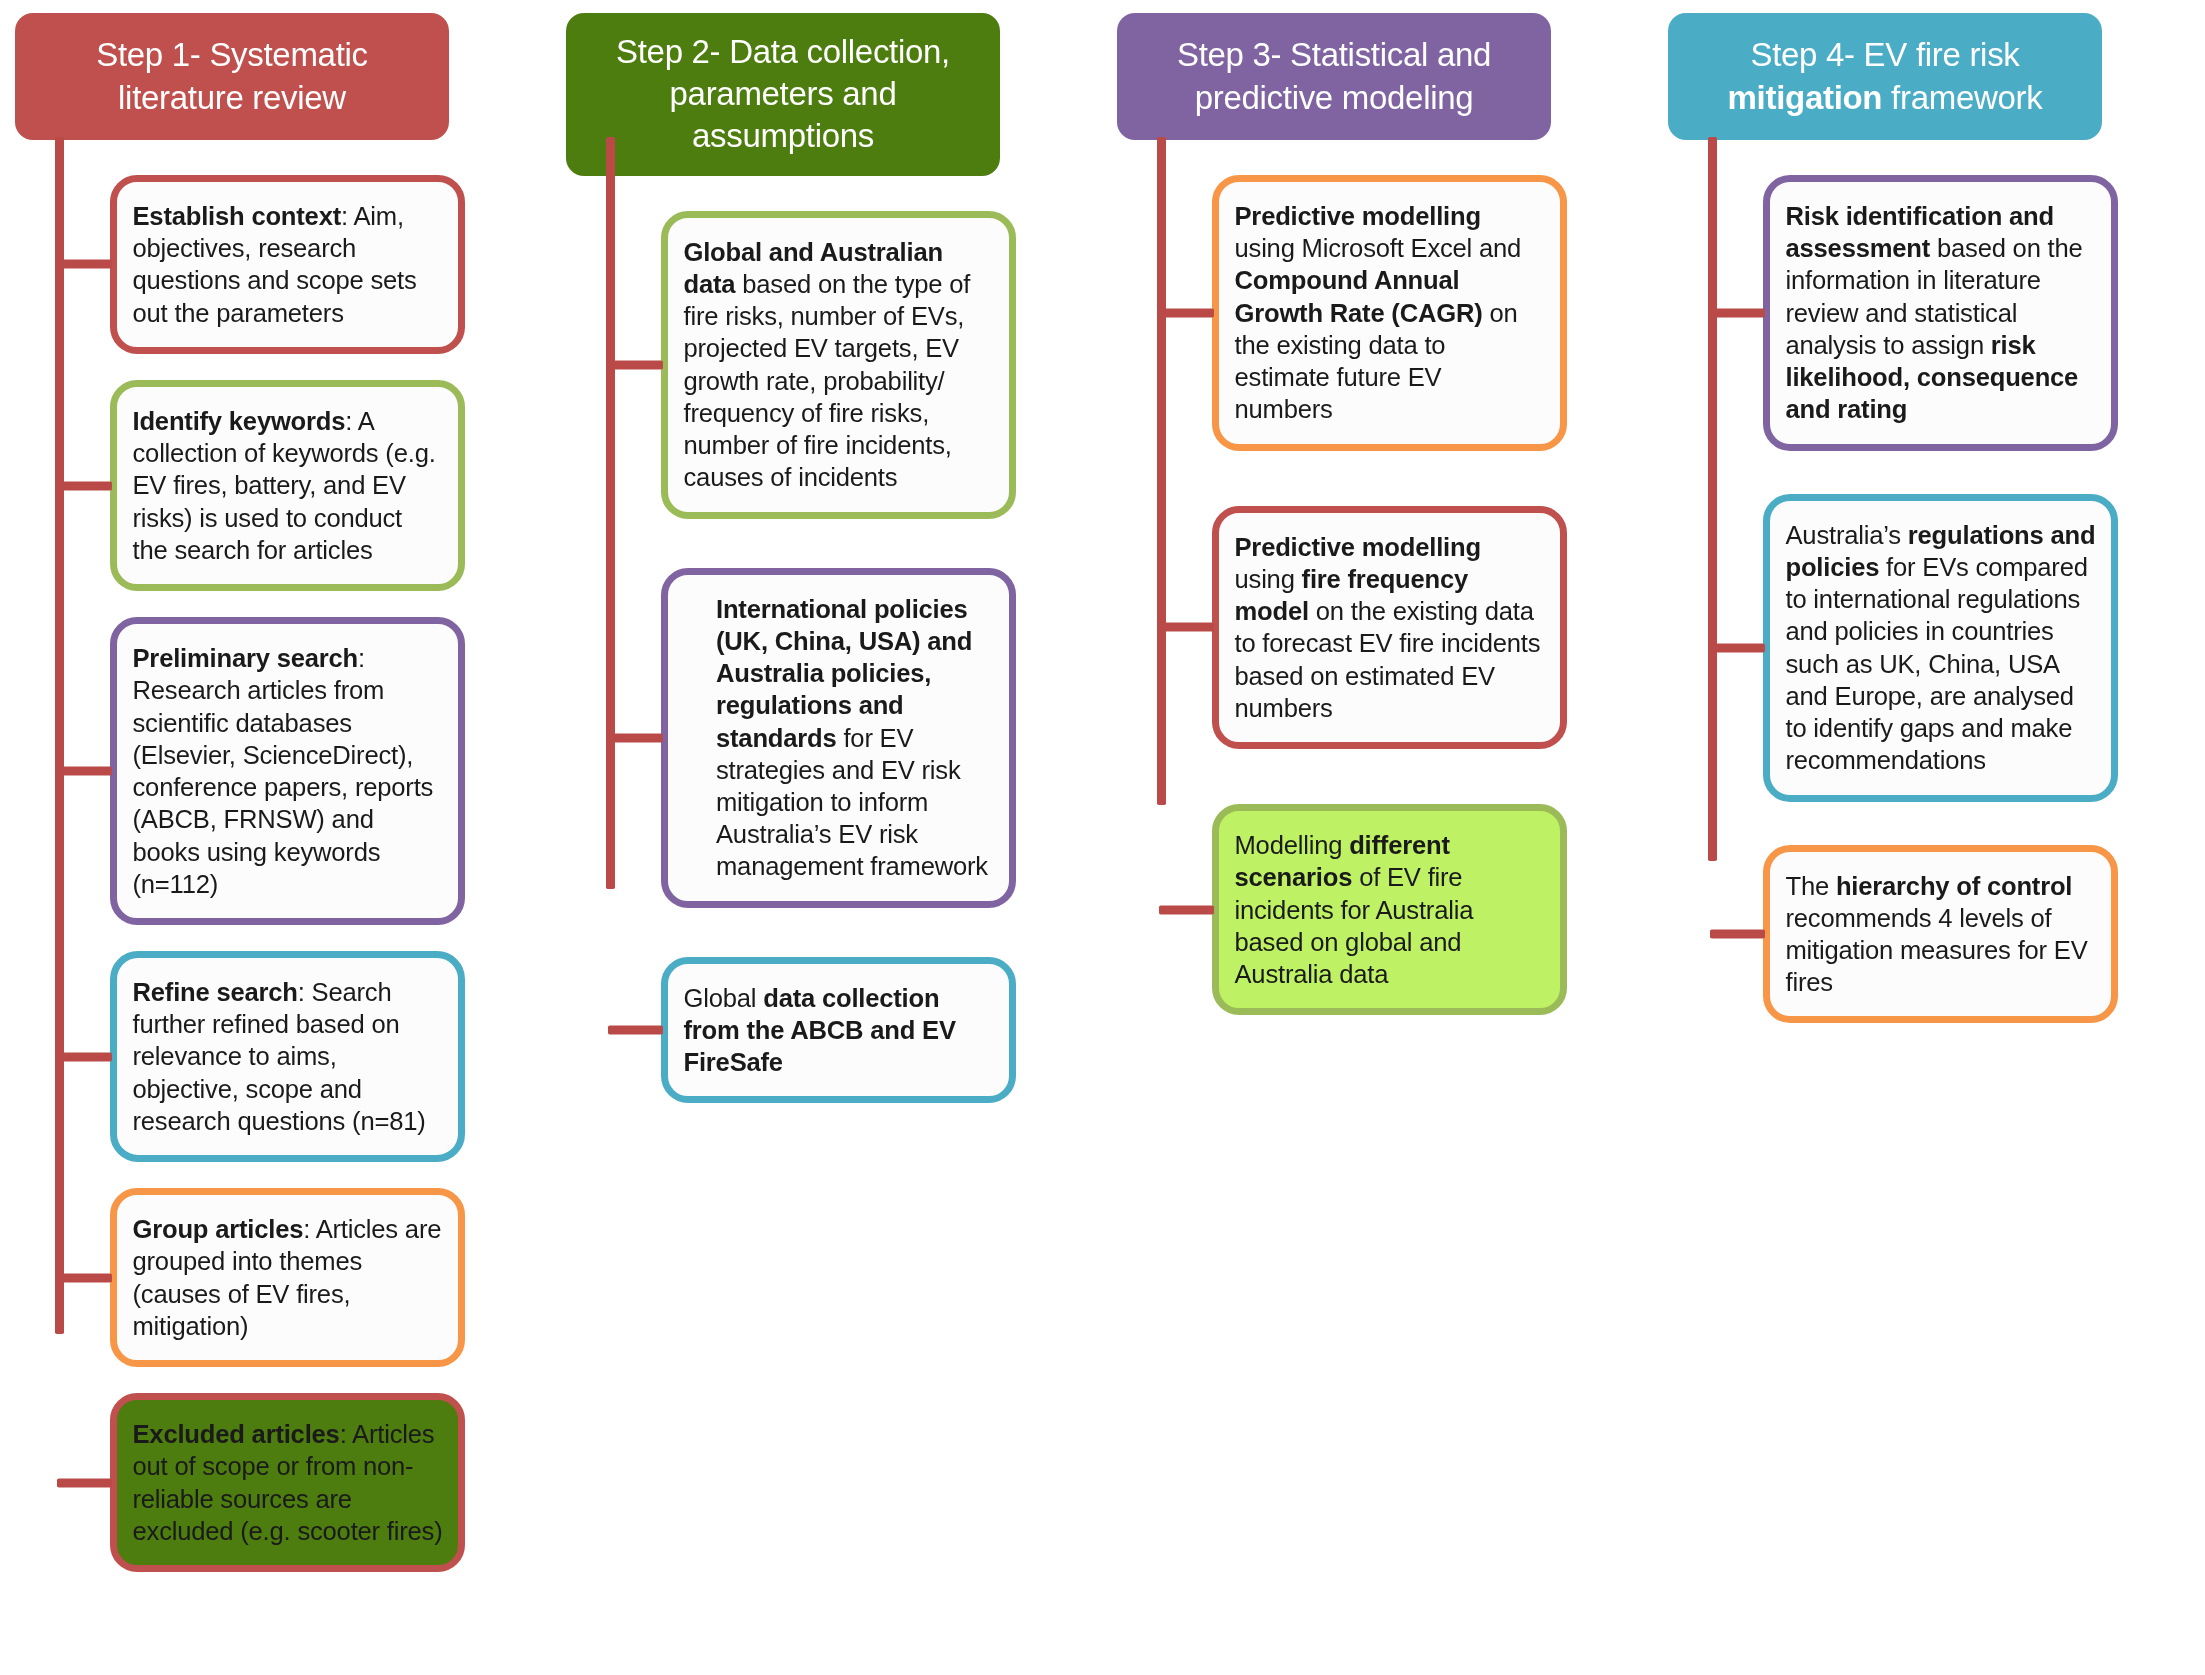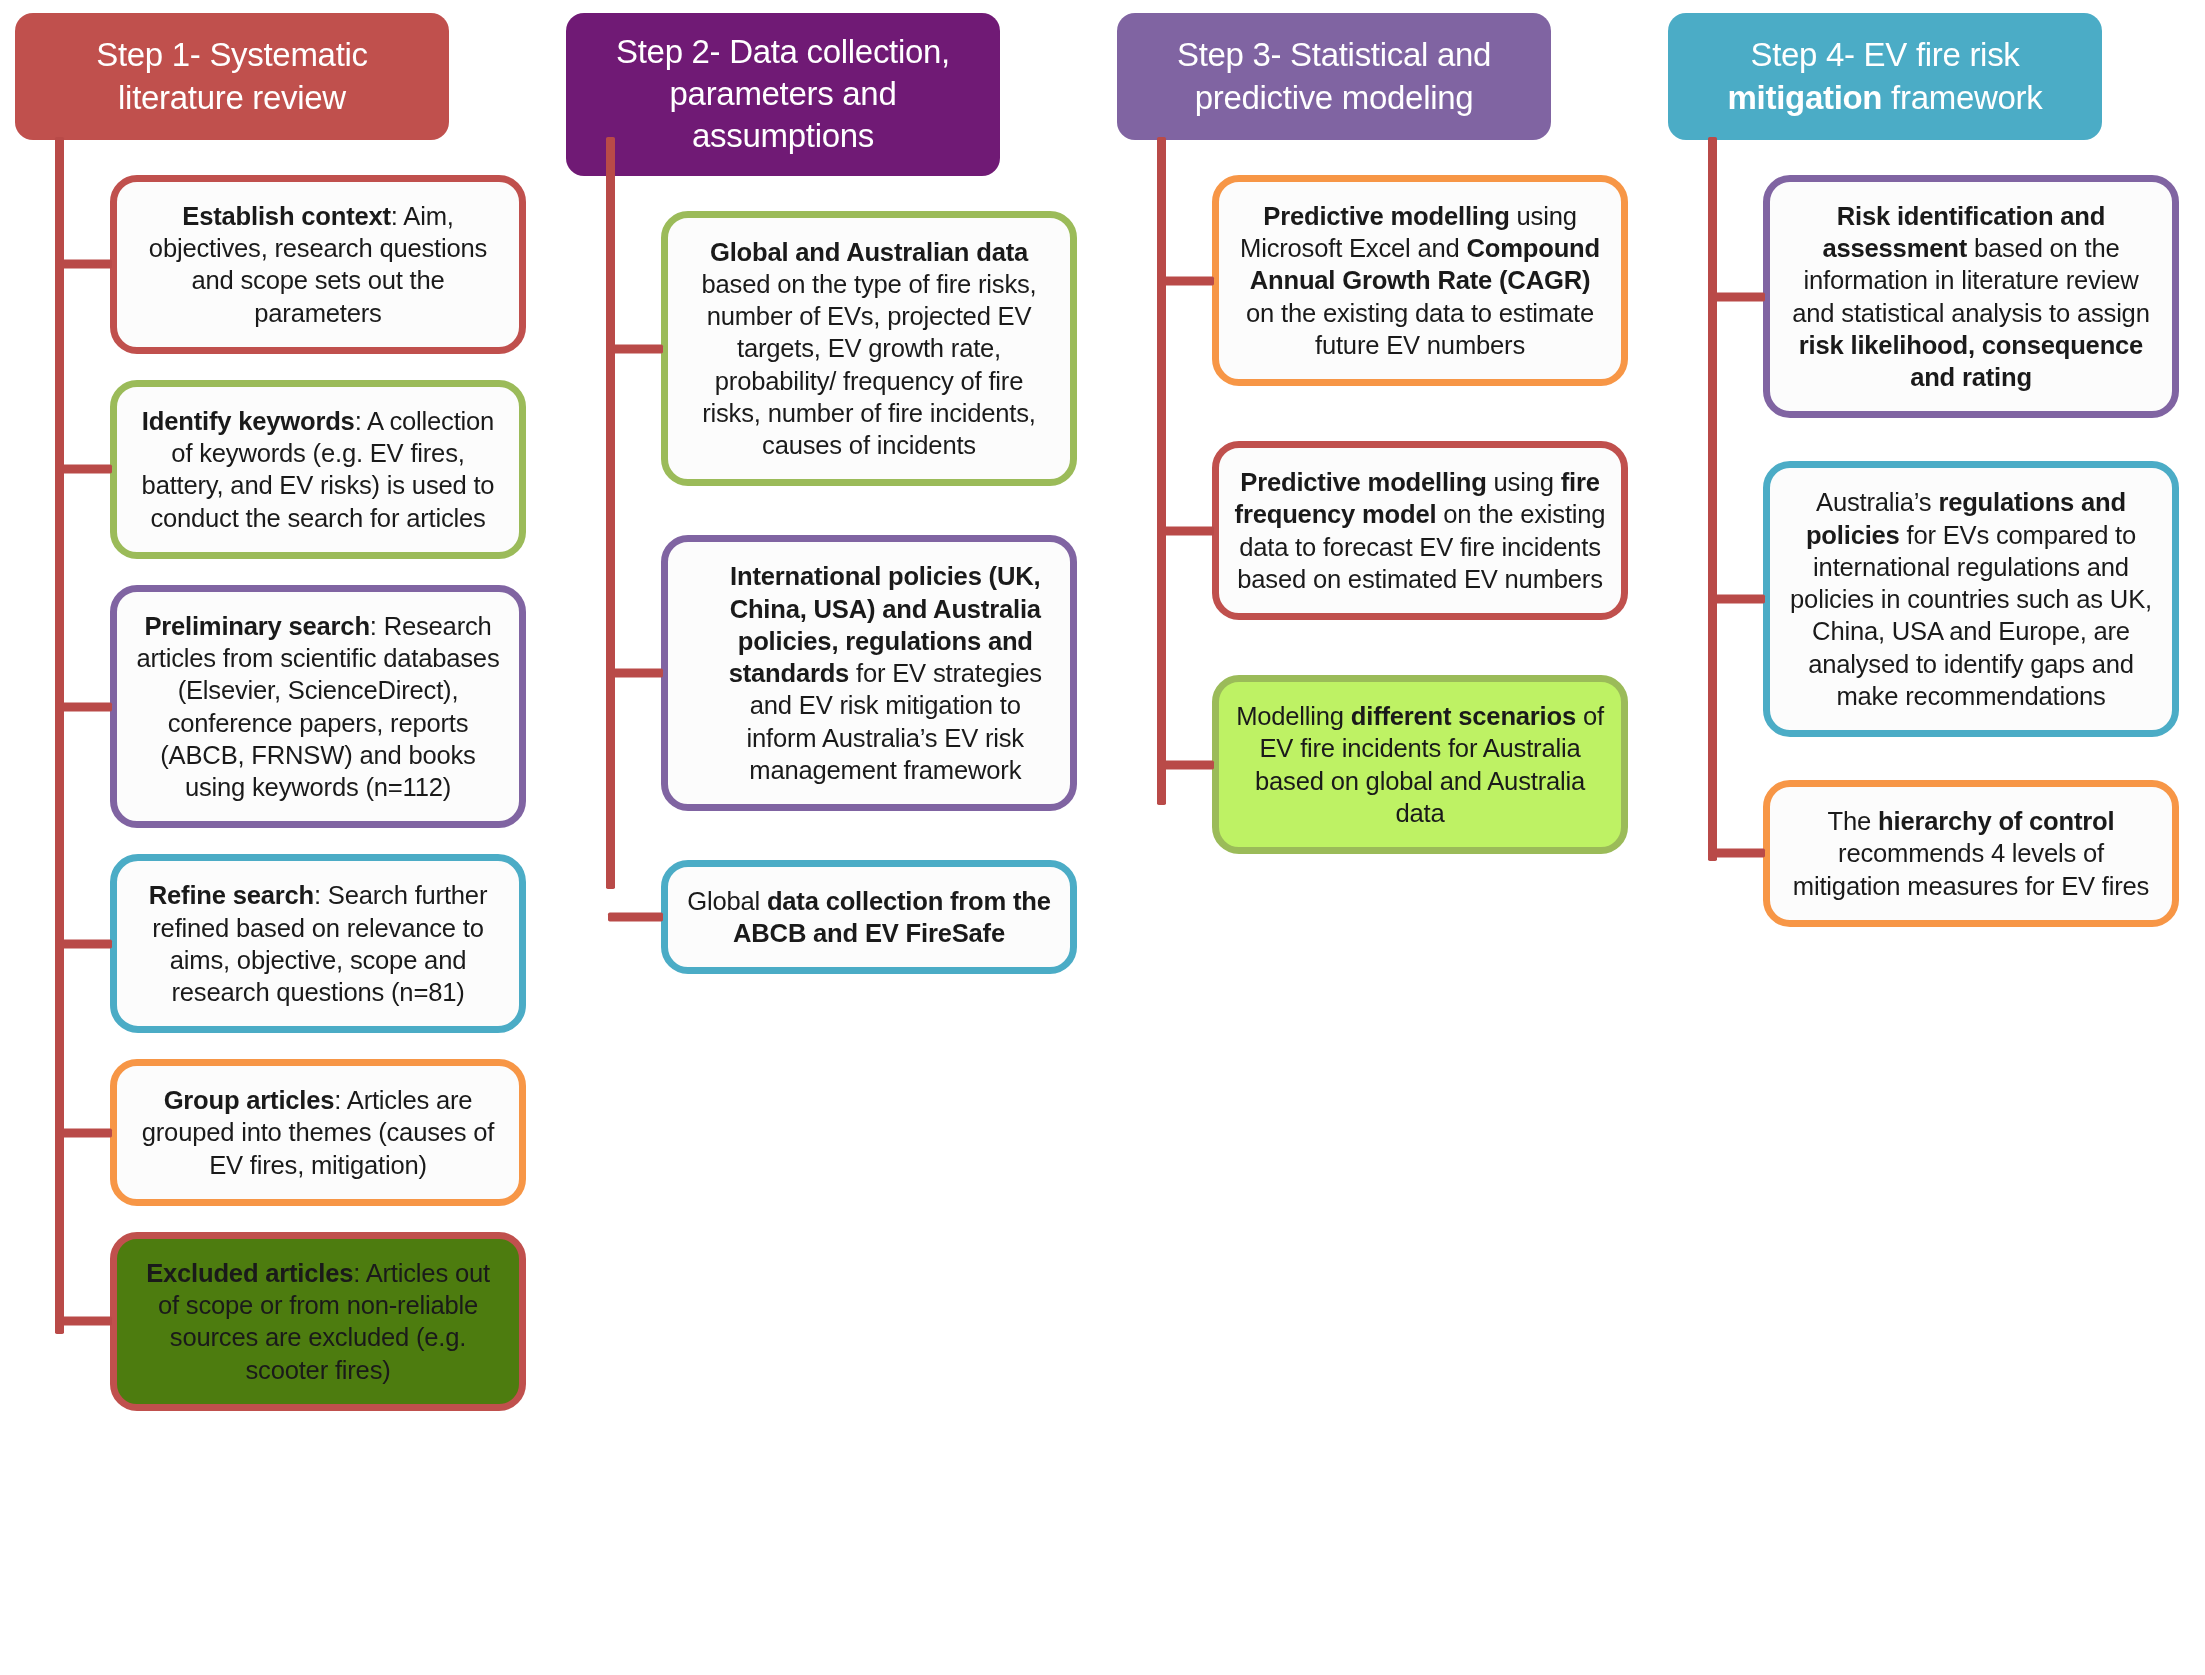--- a/index.html
+++ b/index.html
@@ -37,30 +37,30 @@
     box-shadow: 0 0 0 3.6px rgba(255,255,255,0.55);
   }
   .trunk {
     position: absolute;
     width: 9px;
     border-radius: 1.8px;
   }
   .node-box {
     position: relative;
     margin-left: 95px;
-    width: 416px;
+    width: 355px;
     background: #fcfcfc;
     border-style: solid;
     border-width: 7.7px;
     border-radius: 27px;
     padding: 18px 15.5px;
     font-size: 25.6px;
     line-height: 1.26;
     letter-spacing: -0.2px;
-    text-align: center;
+    text-align: left;
   }
   .node-box b { font-weight: bold; }
   .stub {
     position: absolute;
     left: -60px;
     top: 50%;
     transform: translateY(-50%);
     width: 55px;
     height: 9px;
     border-radius: 1.8px;
@@ -102,21 +102,21 @@
     <div><b>Group articles</b><span>: Articles are grouped into themes (causes of EV fires, mitigation)</span></div>
   </div>
 
   <div class="node-box" style="border-color: rgb(192, 80, 77); background: #4d7c0f; margin-top: 26px;">
     <div class="stub" style="background: rgb(185, 74, 72);"></div>
     <div><b>Excluded articles</b><span>: Articles out of scope or from non-reliable sources are excluded (e.g. scooter fires)</span></div>
   </div>
 </div>
 
   <div class="column">
-    <div class="step-header" style="background: #701a75;">
+    <div class="step-header" style="background: #4d7c0f;">
       <div><span>Step 2- Data collection, parameters and assumptions</span></div>
     </div>
     <div class="trunk" style="background: rgb(185, 74, 72); left: 40px; top: 124px; height: 752px;"></div>
 
   <div class="node-box first-gap" style="border-color: rgb(155, 187, 89); background: rgb(252, 252, 252);">
     <div class="stub" style="background: rgb(185, 74, 72);"></div>
     <div><b>Global and Australian data</b><span> based on the type of fire risks, number of EVs, projected EV targets, EV growth rate, probability/ frequency of fire risks, number of fire incidents, causes of incidents</span></div>
   </div>
 
   <div class="node-box" style="border-color: rgb(128, 100, 162); background: rgb(252, 252, 252); margin-top: 49px; padding-left: 48px;">

